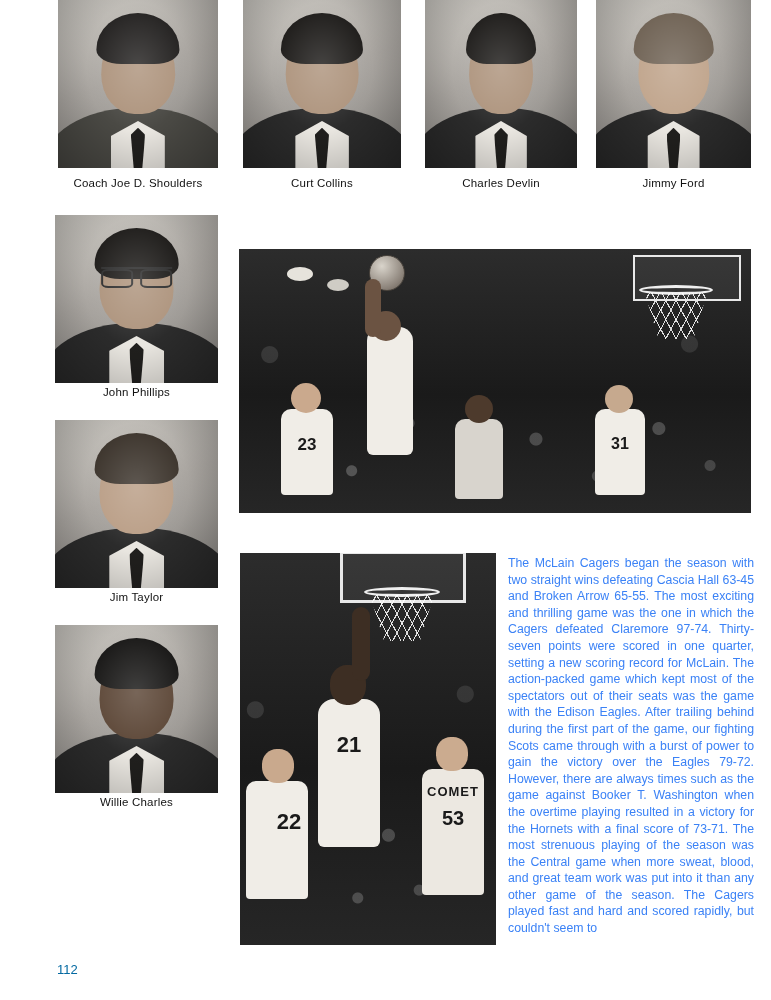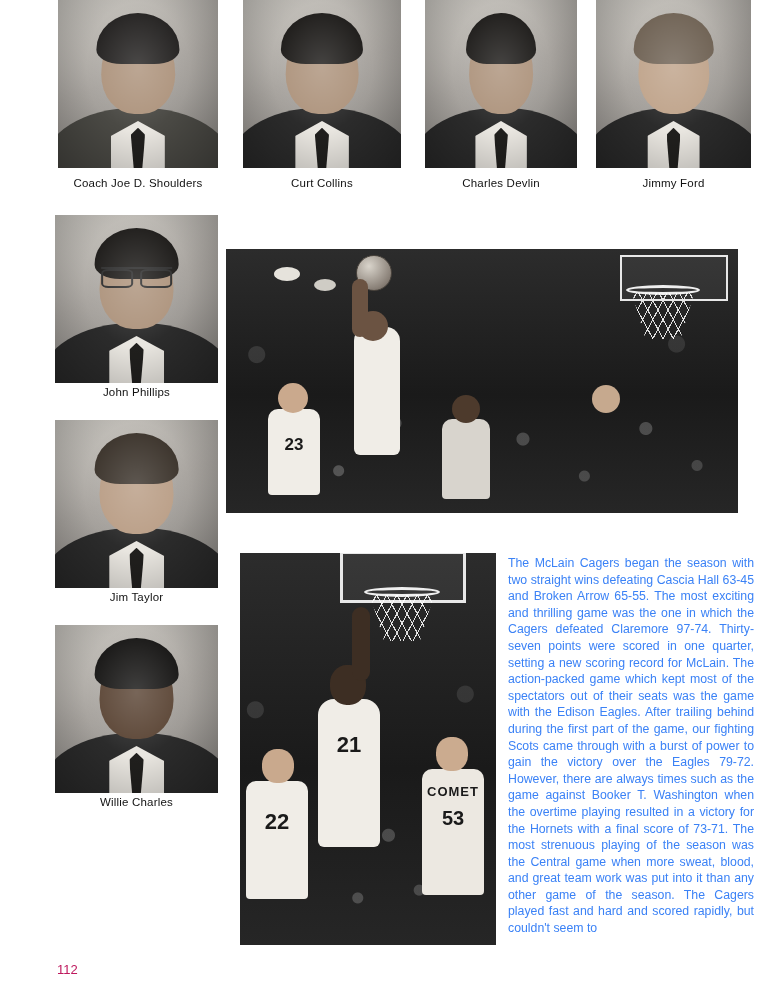--- a/index.html
+++ b/index.html
@@ -233,21 +233,21 @@
     font-size: 12.3px;
     line-height: 16.6px;
     color: #3b82f6;
     width: 246px;
     text-align: justify;
     text-justify: inter-word;
   }
   .page-number {
     position: absolute;
     font-size: 13px;
-    color: #be185d;
+    color: #0369a1;
   }
 </style>
 </head>
 <body>
 
 <div class="page">
 
   <div class="photo portrait" style="left:58px; top:0px; width:160px; height:168px;">
     <div class="bg"></div>
     <div class="shoulders" style="background:#4a4944;"></div>
@@ -327,21 +327,21 @@
     <div class="shoulders"></div>
     <div class="shirt"></div>
     <div class="tie"></div>
     <div class="neck"></div>
     <div class="head"></div>
     <div class="hair"></div>
     <div class="vign"></div>
   </div>
   <div class="caption" style="left:55px; top:796px; width:163px;">Willie Charles</div>
 
-  <div class="photo action" style="left:226px; top:249px; width:512px; height:264px;">
+  <div class="photo action" style="left:239px; top:249px; width:512px; height:264px;">
     <div class="crowd"></div>
 
     <div style="position:absolute; left:48px; top:18px; width:26px; height:14px; background:#e6e3dc; border-radius:50%;"></div>
     <div style="position:absolute; left:88px; top:30px; width:22px; height:12px; background:#cfccc5; border-radius:50%;"></div>
 
     <div class="hoop" style="left:400px; top:36px; width:74px; height:60px;">
       <div class="rim"></div>
       <div class="net"></div>
     </div>
     <div class="backboard" style="left:394px; top:6px; width:104px; height:42px; border-width:2px;"></div>
@@ -350,20 +350,23 @@
 
     <div class="player" style="left:128px; top:78px; width:46px; height:128px; border-radius:14px 14px 6px 6px;"></div>
     <div class="skin" style="left:132px; top:62px; width:30px; height:30px; background:#5d4staple;"></div>
     <div class="skin" style="left:126px; top:30px; width:16px; height:58px; border-radius:8px; background:#6b5342;"></div>
 
     <div class="player" style="left:42px; top:160px; width:52px; height:86px;">
       <span class="num" style="font-size:17px;">23</span>
     </div>
     <div class="skin" style="left:52px; top:134px; width:30px; height:30px; background:#caa98d;"></div>
 
+    <div class="player" style="left:356px; top:160px; width:50px; height:86px;">
+      <span class="num" style="font-size:16px;">31</span>
+    </div>
     <div class="skin" style="left:366px; top:136px; width:28px; height:28px; background:#c6a98e;"></div>
 
     <div class="player" style="left:216px; top:170px; width:48px; height:80px; background:#d8d4cd;"></div>
     <div class="skin" style="left:226px; top:146px; width:28px; height:28px; background:#4d3a2c;"></div>
   </div>
 
   <div class="photo action" style="left:240px; top:553px; width:256px; height:392px;">
     <div class="crowd"></div>
 
     <div class="backboard" style="left:100px; top:-2px; width:120px; height:46px;"></div>
@@ -372,21 +375,21 @@
       <div class="net"></div>
     </div>
 
     <div class="player" style="left:78px; top:146px; width:62px; height:148px; border-radius:16px 16px 6px 6px;">
       <span class="num" style="font-size:22px; top:22%;">21</span>
     </div>
     <div class="skin" style="left:90px; top:112px; width:36px; height:40px; background:#3d2e23; border-radius:46%;"></div>
     <div class="skin" style="left:112px; top:54px; width:18px; height:74px; border-radius:9px; background:#3d2e23;"></div>
 
     <div class="player" style="left:6px; top:228px; width:62px; height:118px;">
-      <span class="num" style="font-size:22px; top:24%;">22</span>
+      <span class="num" style="font-size:22px; top:24%;margin-left:12px;">22</span>
     </div>
     <div class="skin" style="left:22px; top:196px; width:32px; height:34px; background:#c9a98d; border-radius:46%;"></div>
 
     <div class="player" style="left:182px; top:216px; width:62px; height:126px; background:#ece8e1;">
       <span class="num" style="font-size:13px; top:12%; letter-spacing:1px;">COMET</span>
       <span class="num" style="font-size:20px; top:30%;">53</span>
     </div>
     <div class="skin" style="left:196px; top:184px; width:32px; height:34px; background:#cbab8f; border-radius:46%;"></div>
   </div>
 

